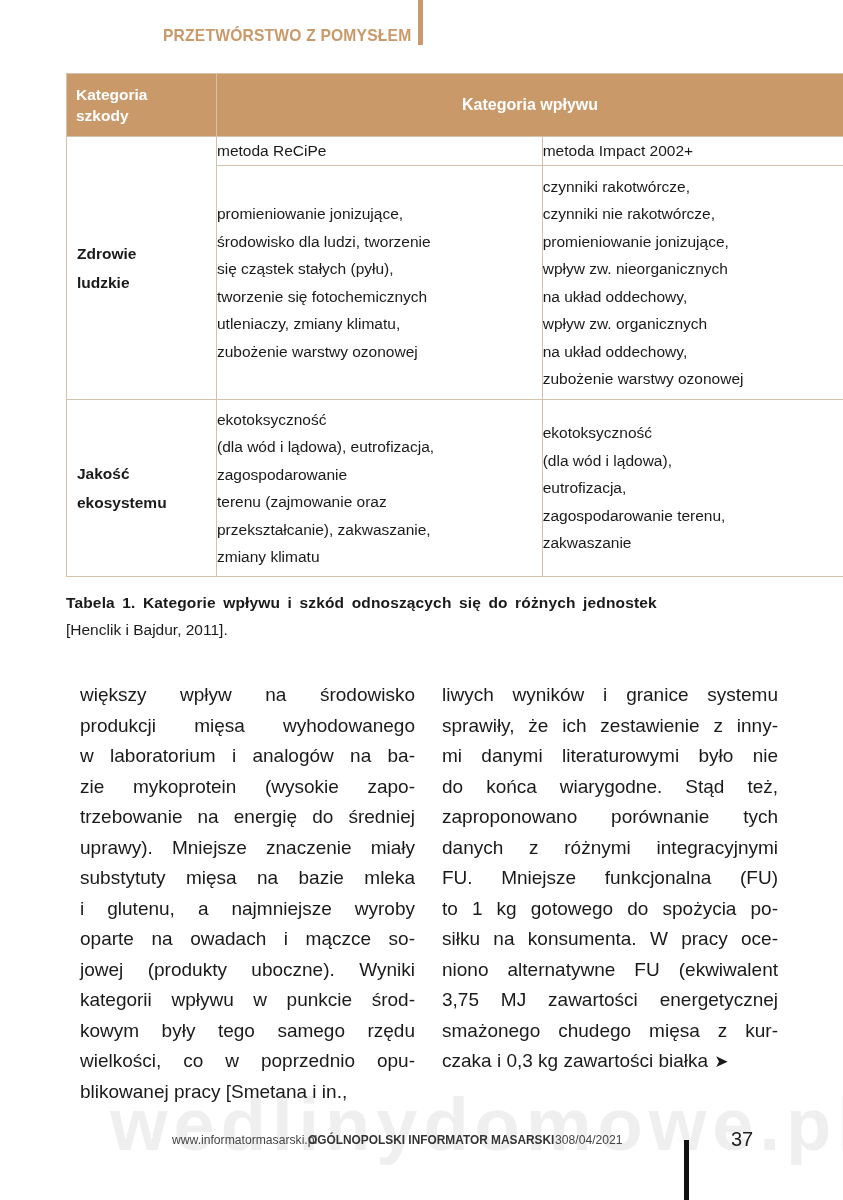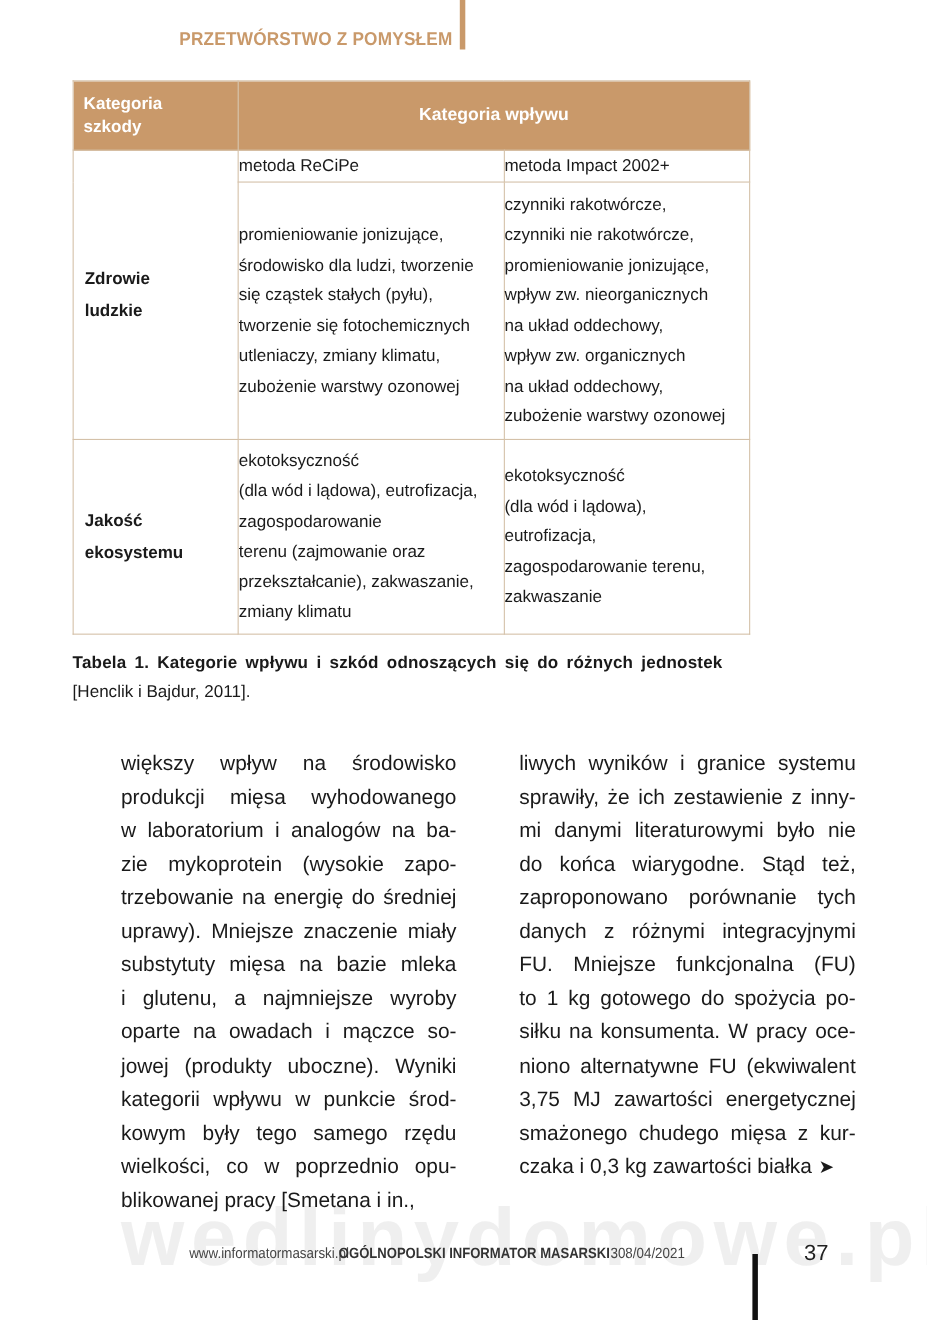--- a/index.html
+++ b/index.html
@@ -3,41 +3,41 @@
 <meta charset="utf-8">
 <style>
   html, body { margin: 0; padding: 0; background: #ffffff; }
   body { width: 843px; height: 1200px; position: relative; overflow: hidden;
          font-family: "Liberation Sans", sans-serif; color: #1a1a1a; }
 
   .section-header { position: absolute; left: 163px; top: 26px; font-size: 17px; font-weight: bold;
          letter-spacing: 0.2px; color: #c9996a; transform: scaleX(0.92); transform-origin: left top; }
   .header-bar { position: absolute; left: 418px; top: 0; width: 5px; height: 45px; background: #c9996a; }
 
-  table.impact { position: absolute; left: 66px; top: 73px; width: 616px; border-collapse: collapse;
+  table.impact { position: absolute; left: 66px; top: 73px; width: 778px; border-collapse: collapse;
          font-size: 15.5px; line-height: 27.5px; }
   table.impact td, table.impact th { border: 1px solid #d4c1a9; padding: 0; }
   table.impact th { background: #c9996a; color: #ffffff; font-weight: bold; height: 62px; }
   th.col-damage { width: 140px; text-align: left; padding-left: 9px !important; line-height: 21px; vertical-align: middle; }
   th.col-impact { text-align: center; font-size: 16px; }
   td.method { text-align: left; height: 28px; line-height: 26px; }
   td.cat { font-weight: bold; text-align: left; padding-left: 10px !important; line-height: 29px; vertical-align: middle; }
   td.cell { text-align: left; vertical-align: middle; }
   tr.row-health td.cell { height: 233px; }
   tr.row-eco td.cell { height: 176px; }
   .line { display: block; }
 
   .caption { position: absolute; left: 66px; top: 589px; width: 714px; font-size: 15.5px; line-height: 27px; }
   .caption-bold { font-weight: bold; letter-spacing: 0.15px; word-spacing: 3px; }
   .caption-src { display: block; }
 
   .col { position: absolute; top: 680px; font-size: 19px; line-height: 30.5px; text-align: justify; }
   .col-left { left: 80px; width: 335px; }
   .col-right { left: 442px; width: 336px; }
-  .col .ln { display: block; text-align-last: justify; white-space: nowrap; margin-left: 30px; }
+  .col .ln { display: block; text-align-last: justify; white-space: nowrap; }
   .col .ln.last { text-align-last: left; }
   .arrow { font-size: 17px; margin-left: 6px; }
 
   .watermark { position: absolute; left: 110px; top: 1082px; font-size: 74px; font-weight: bold;
          color: rgba(225,225,225,0.55); letter-spacing: 6px; white-space: nowrap; }
 
   .footer { position: absolute; top: 1132px; font-size: 13.5px; white-space: nowrap; }
   .footer-url { left: 172px; color: #444; transform: scaleX(0.9); transform-origin: left top; }
   .footer-mag { left: 308px; font-weight: bold; color: #333; transform: scaleX(0.88); transform-origin: left top; }
   .footer-issue { left: 555px; color: #444; transform: scaleX(0.9); transform-origin: left top; }

